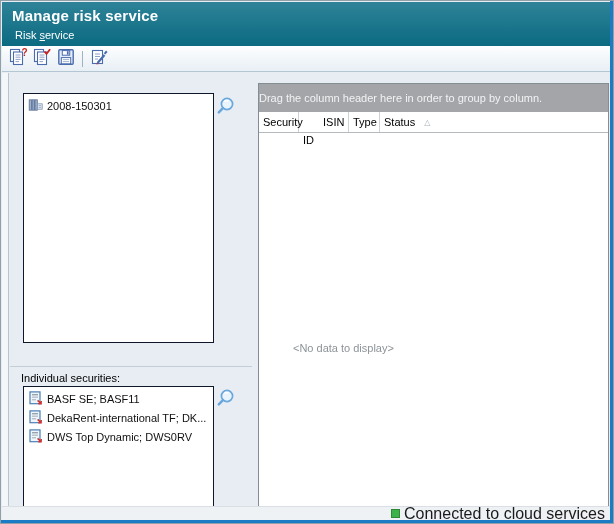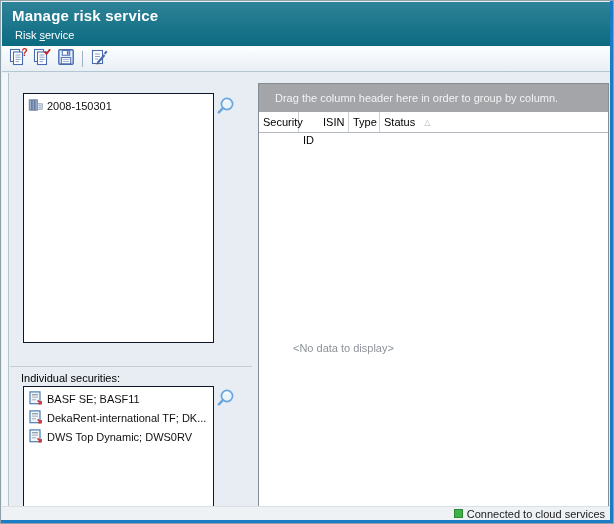--- a/index.html
+++ b/index.html
@@ -29,30 +29,30 @@
   .left-frame{position:absolute;left:0;top:0;bottom:0;width:7px;background:#f3f7f9;border-right:1px solid #b9c4cb;}
   .panel-label{position:absolute;font-size:11px;color:#000;}
   .listbox{position:absolute;background:#fff;border:1px solid #0f172a;padding:2px 1px;overflow:hidden;}
   .lb-item{display:flex;align-items:center;gap:4px;height:20px;font-size:11px;color:#111;padding-left:3px;white-space:nowrap;}
   .listbox.small .lb-item{height:19px;align-items:center;}
   .search-btn{position:absolute;width:24px;height:24px;display:flex;align-items:center;justify-content:center;}
   .section-divider{position:absolute;height:1px;background:#c3ced6;}
 
   
   .grid-panel{position:absolute;left:256px;top:10px;width:351px;height:425px;background:#fff;border:1px solid #848d93;}
-  .group-bar{height:28px;background:#a3a5a8;color:#f2f3f4;font-size:11px;display:flex;align-items:center;padding-left:16px;}
+  .group-bar{height:28px;background:#a3a5a8;color:#f2f3f4;font-size:11px;display:flex;align-items:center;padding-left:0;}
   .header-row{height:21px;display:flex;align-items:stretch;background:#fff;border-bottom:1px solid #b4bac0;font-size:11px;color:#000;}
   .hcell{display:flex;align-items:center;padding:0 4px;border-right:1px solid #cdd2d7;}
   .hcell.last{border-right:none;}
   .sort-indicator{font-size:8px;color:#a7b0b7;margin-left:9px;}
   .empty-msg{position:absolute;left:34px;top:258px;font-size:11px;color:#8d9398;}
 
   
   .statusbar{position:absolute;left:1px;right:3px;bottom:3px;height:14px;background:#eef2f5;border-top:1px solid #d9dfe4;
-    display:flex;align-items:center;justify-content:flex-end;padding-right:5px;font-size:11px;color:#1a1a1a;gap:4px;}
+    display:flex;align-items:center;justify-content:flex-end;padding-right:5px;font-size:16px;color:#1a1a1a;gap:4px;}
   .status-dot{width:9px;height:9px;background:#3db249;border:1px solid #2c8a36;display:inline-block;}
 </style>
 </head>
 <body>
 
 <div class="window">
 
   <div class="titlebar">
     <div class="app-title">Manage risk service</div>
     <div class="menubar">

